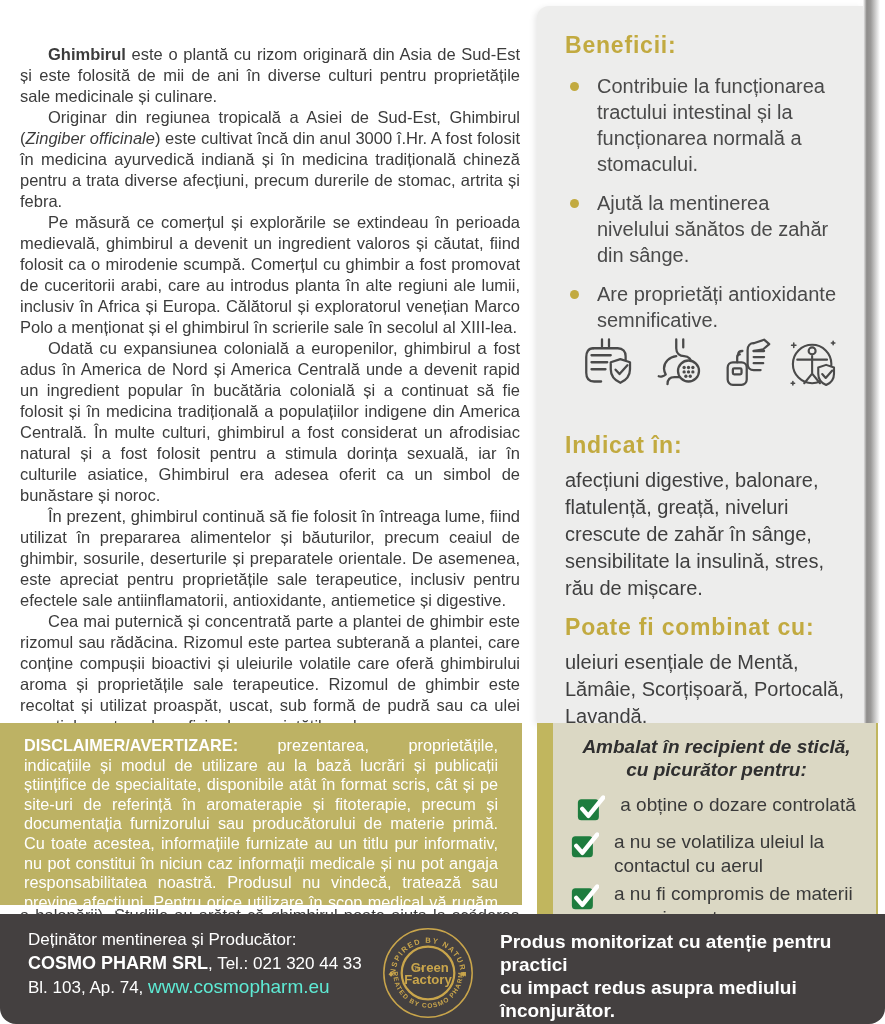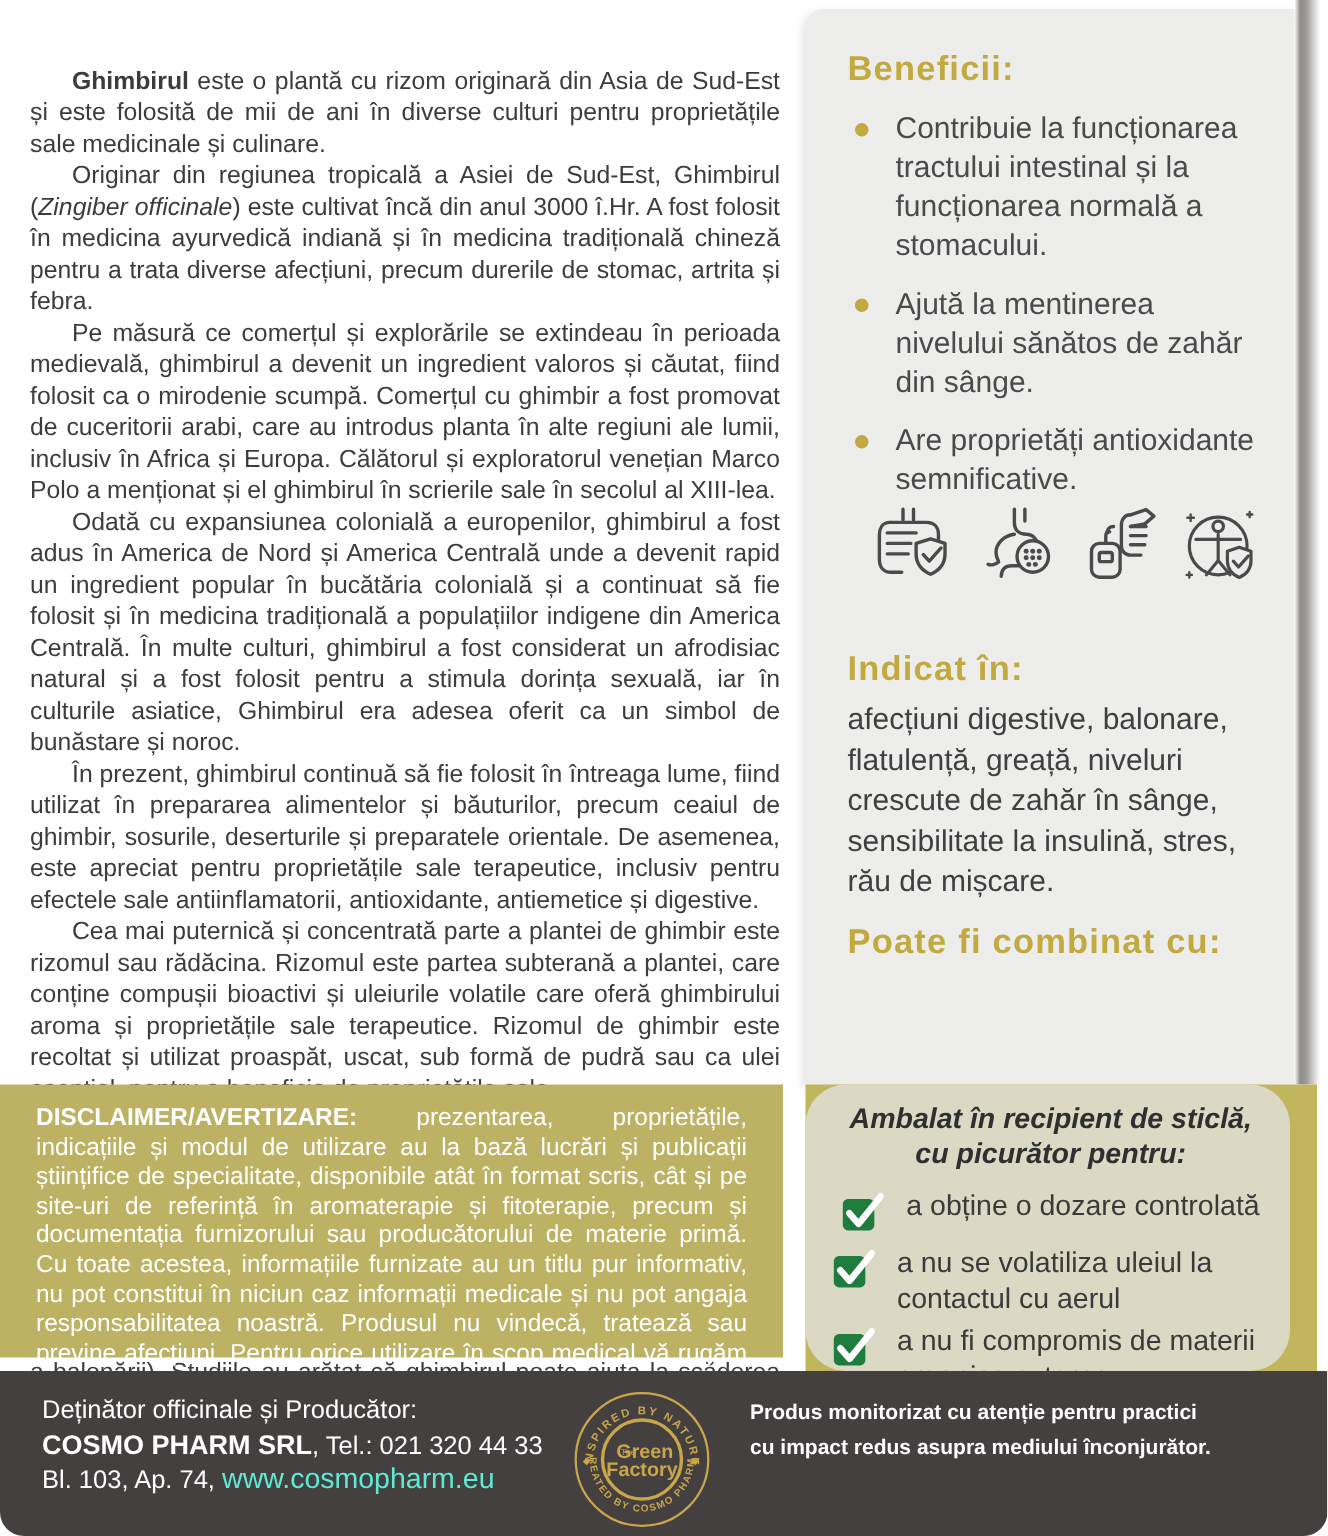--- a/index.html
+++ b/index.html
@@ -64,23 +64,23 @@
     background:var(--olive,#bdb264);
     box-sizing:border-box;padding:13px 24px 0 24px;
     color:#ffffff;font-size:16.3px;line-height:19.6px;text-align:justify;
   }
   .disclaimer .lbl{font-weight:bold;}
   .packaging-wrap{
     position:absolute;left:537px;top:723px;width:341px;height:191px;
     background:var(--olive2,#c1b65e);
   }
   .packaging{
-    position:absolute;left:0;top:0;width:323px;height:191px;
+    position:absolute;left:16px;top:0;width:323px;height:191px;
     background:var(--beige,#dbd8c4);
-    box-sizing:border-box;padding:12px 14px 0 18px;border-radius:27px;
+    box-sizing:border-box;padding:12px 14px 0 18px;
   }
   .packaging .title{
     text-align:center;font-style:italic;font-weight:bold;
     font-size:19px;line-height:23px;color:#2f2f2f;margin:0 0 12px 0;
   }
   .pack-item{
     display:flex;align-items:flex-start;gap:15px;margin-bottom:4px;justify-content:center;
   }
   .pack-item .check{flex:0 0 auto;margin-top:1px;}
   .pack-item .txt{font-size:19px;line-height:24px;color:#3a3a3a;}
@@ -88,21 +88,21 @@
   .footer{
     position:absolute;left:0;top:914px;width:885px;height:110px;
     background:var(--footer,#444040);
     border-radius:0 0 16px 16px;color:#ffffff;
   }
   .producer{position:absolute;left:28px;top:14px;font-size:17px;line-height:23.5px;}
   .producer .co{font-weight:bold;font-size:18px;}
   .producer .site{font-weight:normal;font-size:19px;color:#5eead4;text-decoration:none;}
   .seal{position:absolute;left:381px;top:12px;}
   .footer-right{position:absolute;left:500px;top:16px;width:372px;}
-  .footer-right .claim{font-weight:bold;font-size:14px;line-height:23px;margin:0;}
+  .footer-right .claim{font-weight:bold;font-size:19px;line-height:23px;margin:0;}
 </style>
 </head>
 <body>
 
 <div class="page">
 
   <div class="article">
     <p><b>Ghimbirul</b><span> este o plantă cu rizom originară din Asia de Sud-Est și este folosită de mii de ani în diverse culturi pentru proprietățile sale medicinale și culinare.</span></p>
     <p><span>Originar din regiunea tropicală a Asiei de Sud-Est, Ghimbirul (</span><i>Zingiber officinale</i><span>) este cultivat încă din anul 3000 î.Hr. A fost folosit în medicina ayurvedică indiană și în medicina tradițională chineză pentru a trata diverse afecțiuni, precum durerile de stomac, artrita și febra.</span></p>
     <p>Pe măsură ce comerțul și explorările se extindeau în perioada medievală, ghimbirul a devenit un ingredient valoros și căutat, fiind folosit ca o mirodenie scumpă. Comerțul cu ghimbir a fost promovat de cuceritorii arabi, care au introdus planta în alte regiuni ale lumii, inclusiv în Africa și Europa. Călătorul și exploratorul venețian Marco Polo a menționat și el ghimbirul în scrierile sale în secolul al XIII-lea.</p>
@@ -181,20 +181,21 @@
       </span>
     </div>
 
     <div class="indicated">
       <h2 class="panel-heading">Indicat în:</h2>
       <p class="body">afecțiuni digestive, balonare, flatulență, greață, niveluri crescute de zahăr în sânge, sensibilitate la insulină, stres, rău de mișcare.</p>
     </div>
 
     <div class="combine">
       <h2 class="panel-heading">Poate fi combinat cu:</h2>
+      <p class="body">uleiuri esențiale de Mentă, Lămâie, Scorțișoară, Portocală, Lavandă.</p>
     </div>
   </div>
 
   <div class="edge-shadow"></div>
 
   <div class="disclaimer">
     <span class="lbl">DISCLAIMER/AVERTIZARE:</span><span> prezentarea, proprietățile, indicațiile și modul de utilizare au la bază lucrări și publicații științifice de specialitate, disponibile atât în format scris, cât și pe site-uri de referință în aromaterapie și fitoterapie, precum și documentația furnizorului sau producătorului de materie primă. Cu toate acestea, informațiile furnizate au un titlu pur informativ, nu pot constitui în niciun caz informații medicale și nu pot angaja responsabilitatea noastră. Produsul nu vindecă, tratează sau previne afecțiuni. Pentru orice utilizare în scop medical vă rugăm consultați medicul specialist.</span>
   </div>
 
   <div class="packaging-wrap">
@@ -229,21 +230,21 @@
               <path d="M6 17 l7 8 L30 4" fill="none" stroke="#ffffff" stroke-width="5" stroke-linecap="round" stroke-linejoin="round"></path>
             </svg>
         </span>
         <span class="txt">a nu fi compromis de materii organice externe</span>
       </div>
     </div>
   </div>
 
   <div class="footer">
     <div class="producer">
-      <div>Deținător officinale și Producător:</div>
+      <div>Deținător mentinerea și Producător:</div>
       <div><span class="co">COSMO PHARM SRL</span><span>, Tel.: 021 320 44 33</span></div>
       <div><span>Bl. 103, Ap. 74, </span><a href="#" class="site">www.cosmopharm.eu</a></div>
     </div>
 
     <div class="seal">
       <svg width="94" height="94" viewBox="0 0 100 100">
         <defs>
           <path id="arcTop" d="M 15,53 A 35,35 0 0 1 85,53"></path>
           <path id="arcBot" d="M 13,50 A 37,37 0 0 0 87,50"></path>
         </defs>

